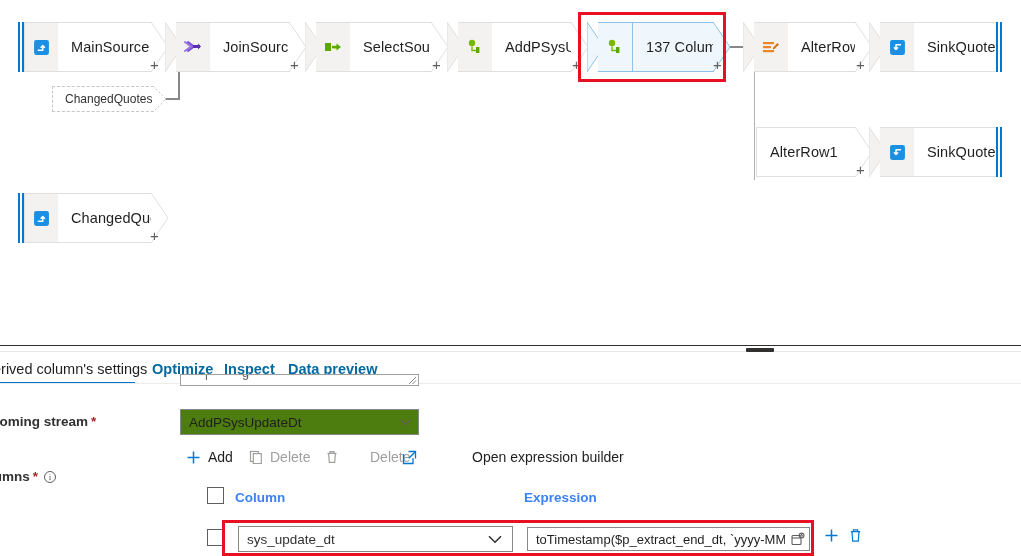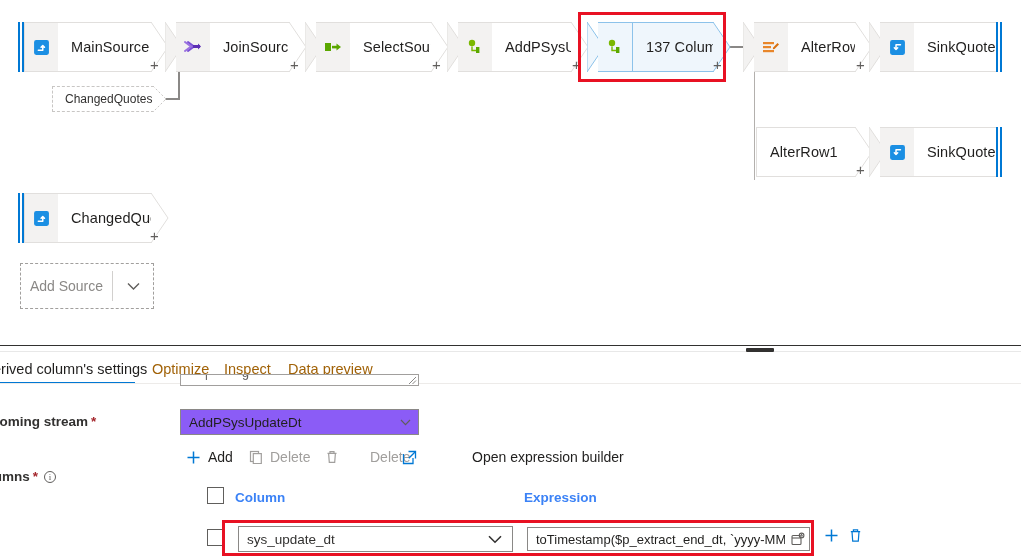--- a/index.html
+++ b/index.html
@@ -96,23 +96,24 @@
   #divider-line { position:absolute; left:0; top:5px; width:1021px; height:1px; background:#323130; }
   #divider-line2 { position:absolute; left:0; top:11px; width:1021px; height:1px; background:#e8e8e8; }
   #divider-grip { position:absolute; left:746px; top:8px; width:28px; height:4px; background:#323130; border-radius:1px; cursor:row-resize; }
 
   
   #panel { position:absolute; left:0; top:354px; width:1021px; height:202px; background:#fff; }
 
   #tabs { position:absolute; left:0; top:0; width:1021px; height:30px; }
   .tab {
     position:absolute; top:0; height:30px;
-    font-size:14.5px; color:#a16207;
+    font-size:14.5px; color:#0369a1;
     display:flex; align-items:center; cursor:pointer;
     white-space:nowrap;
+    font-weight:bold;
   }
   .tab.active { color:#201f1e; font-weight:400; }
   .tab.active::after {
     content:""; position:absolute; left:0; right:0; bottom:0; height:2px; background:#0078d4;
   }
   #tabs-rule { position:absolute; left:0; top:29px; width:1021px; height:1px; background:#edebe9; }
 
   .field-label {
     position:absolute; font-size:13.5px; color:#323130; font-weight:600; white-space:nowrap;
   }
@@ -126,21 +127,21 @@
   .txtarea-stub {
     position:absolute; border:1px solid #a19f9d; background:#fff; overflow:hidden;
   }
   .txtarea-stub .ghosttext {
     position:absolute; left:6px; top:-9px; font-size:13px; color:#605e5c; white-space:nowrap;
     font-family:"Liberation Mono", monospace;
   }
   .resize-grip { position:absolute; right:1px; bottom:0px; width:11px; height:11px; }
 
   .combo {
-    position:absolute; border:1px solid #8a8886; background:#8b5cf6;
+    position:absolute; border:1px solid #8a8886; background:#4d7c0f;
     display:flex; align-items:center; height:26px;
     font-size:13.5px; color:#201f1e; padding-left:8px; cursor:pointer;
   }
   .combo .cval { flex:1; white-space:nowrap; overflow:hidden; }
   .combo .cchev { width:26px; display:flex; align-items:center; justify-content:center; color:#605e5c; flex:0 0 26px;}
 
   .cmdbtn {
     position:absolute; height:26px; display:flex; align-items:center;
     font-size:14px; color:#201f1e; cursor:pointer; white-space:nowrap;
   }
@@ -369,29 +370,20 @@
       </div>
       <div class="body">
         <span class="lbl">ChangedQuotes</span>
       </div>
       <svg class="chev-right" viewBox="0 0 18 50" preserveAspectRatio="none">
         <path d="M0,0 L17,25 L0,50" fill="#fff" stroke="#e1dfdd" stroke-width="1"></path>
       </svg>
     </div>
     <div class="plus-badge" style="left:150px; top:228px;">+</div>
 
-    <div class="add-source" style="left:20px; top:263px; width:134px;">
-      <span class="as-label">Add Source</span>
-      <span class="as-div"></span>
-      <span class="as-chev">
-        <svg width="13" height="9" viewBox="0 0 13 9" aria-hidden="true">
-            <path d="M1 1.5 L6.5 7 L12 1.5" stroke="#605e5c" stroke-width="1.4" fill="none"></path>
-          </svg>
-      </span>
-    </div>
   </div>
 
   <div id="divider-wrap">
     <div id="divider-line"></div>
     <div id="divider-line2"></div>
     <div id="divider-grip"></div>
   </div>
 
   <div id="panel">
 

